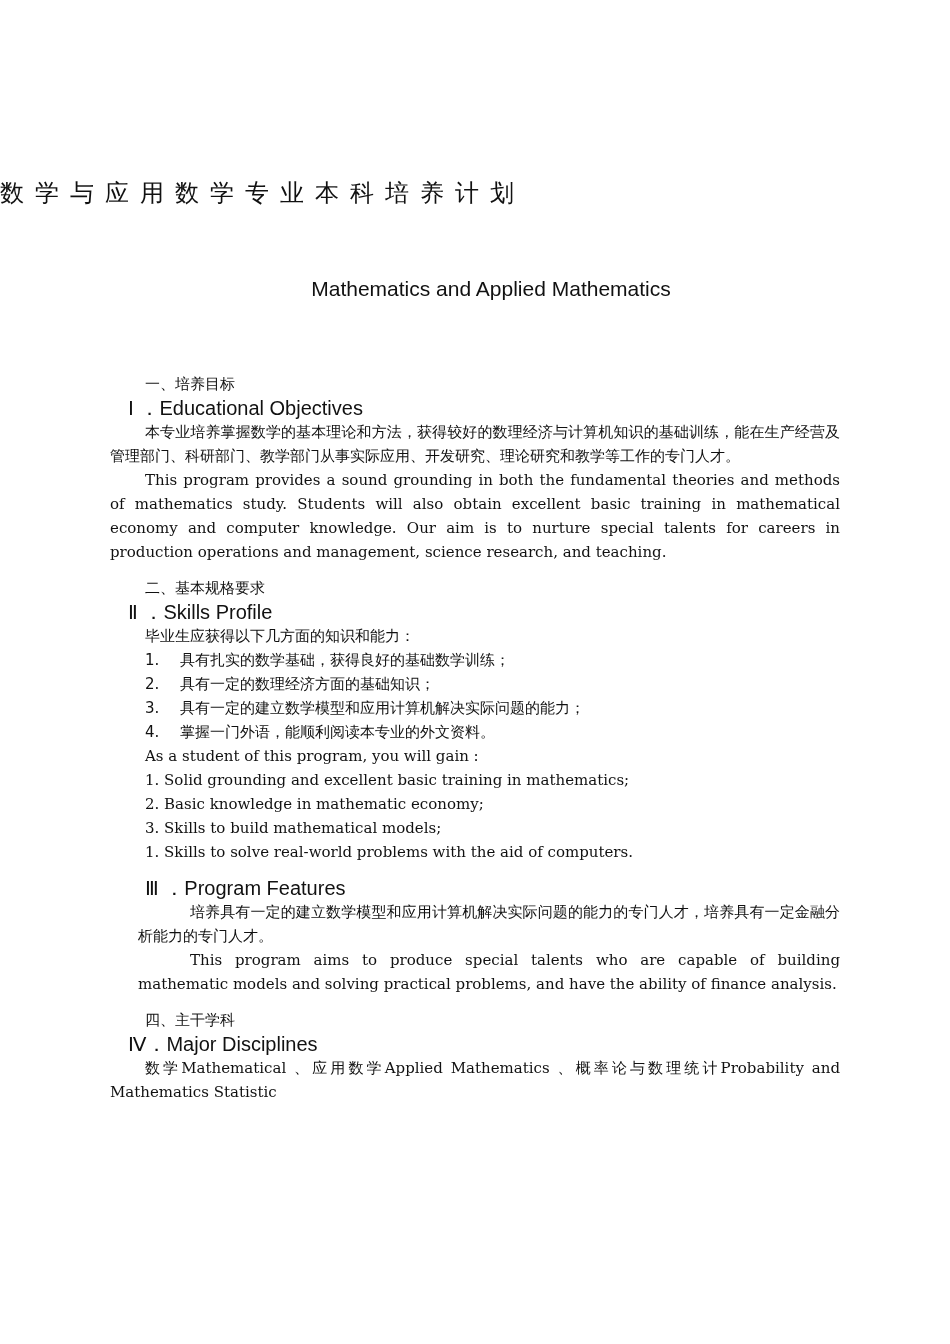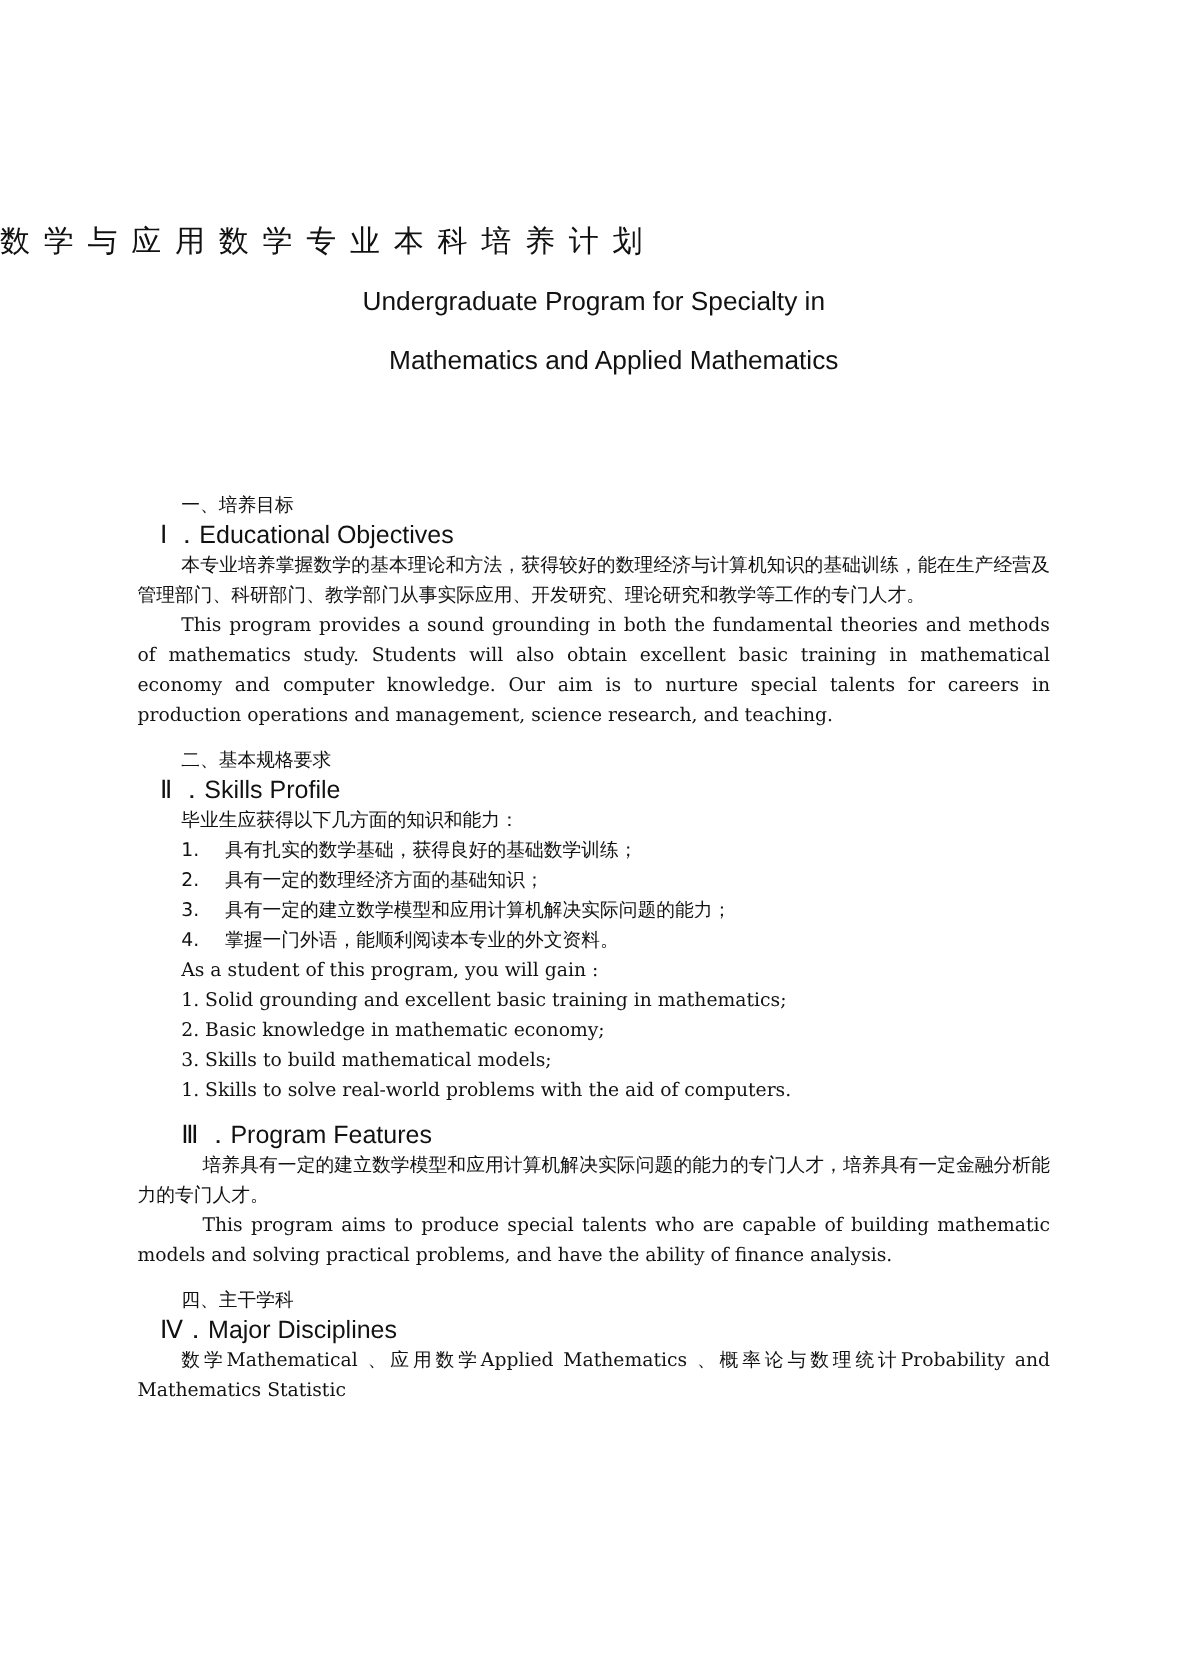--- a/index.html
+++ b/index.html
@@ -3,42 +3,41 @@
   <meta charset="utf-8">
   <style>
     html, body { margin: 0; padding: 0; background: #ffffff; }
     body { width: 950px; height: 1344px; position: relative; overflow: hidden; color: #111; }
     .page { position: absolute; left: 0; top: 0; width: 950px; height: 1344px; }
     .title-cn { position: absolute; top: 176px; left: 0; width: 950px; text-align: left;
       font-family: "DejaVu Sans", sans-serif; font-size: 24px; letter-spacing: 11px; line-height: 34px; }
     .title-en { position: absolute; left: 0; width: 950px; text-align: center;
       font-family: "Liberation Sans", sans-serif; font-size: 21px; line-height: 28px; }
     .t1 { top: 228px; } .t2 { top: 275px; padding-left: 16px; }
-    .content { position: absolute; left: 110px; top: 392px; width: 730px; }
+    .content { position: absolute; left: 110px; top: 372px; width: 730px; }
     .sans { font-family: "Liberation Sans", "DejaVu Sans", sans-serif; font-size: 20px; line-height: 24px; }
     .cn { font-family: "DejaVu Sans", sans-serif; font-size: 15px; line-height: 24px; }
     .serif { font-family: "DejaVu Serif", serif; font-size: 15px; line-height: 24px; }
     .h-cn { padding-left: 35px; }
     .h-en { padding-left: 18px; }
     .h-en.alt { padding-left: 35px; }
     .h-en.alt4 { padding-left: 18px; }
     p { margin: 0; }
     .justify { text-align: justify; text-indent: 35px; }
     .indent35 { padding-left: 35px; }
-    .ind-more { text-indent: 52px; }
+    .ind-more { text-indent: 52px; margin-left: 28px; }
     .gap { height: 12px; }
     .li-cn { padding-left: 35px; }
     .li-cn .num { display: inline-block; width: 35px; }
   </style>
 </head>
 <body>
 
 <div class="page">
   <div class="title-cn">数学与应用数学专业本科培养计划</div>
-  <div class="title-en t1">Undergraduate Program for Specialty in</div>
   <div class="title-en t2">Mathematics and Applied Mathematics</div>
 
   <div class="content">
 
     <section>
       <p class="cn h-cn">一、培养目标</p>
       <p class="sans h-en">Ⅰ ．Educational Objectives</p>
       <p class="cn justify">本专业培养掌握数学的基本理论和方法，获得较好的数理经济与计算机知识的基础训练，能在生产经营及管理部门、科研部门、教学部门从事实际应用、开发研究、理论研究和教学等工作的专门人才。</p>
       <p class="serif justify">This program provides a sound grounding in both the fundamental theories and methods of mathematics study. Students will also obtain excellent basic training in mathematical economy and computer knowledge. Our aim is to nurture special talents for careers in production operations and management, science research, and teaching.</p>
     </section>

